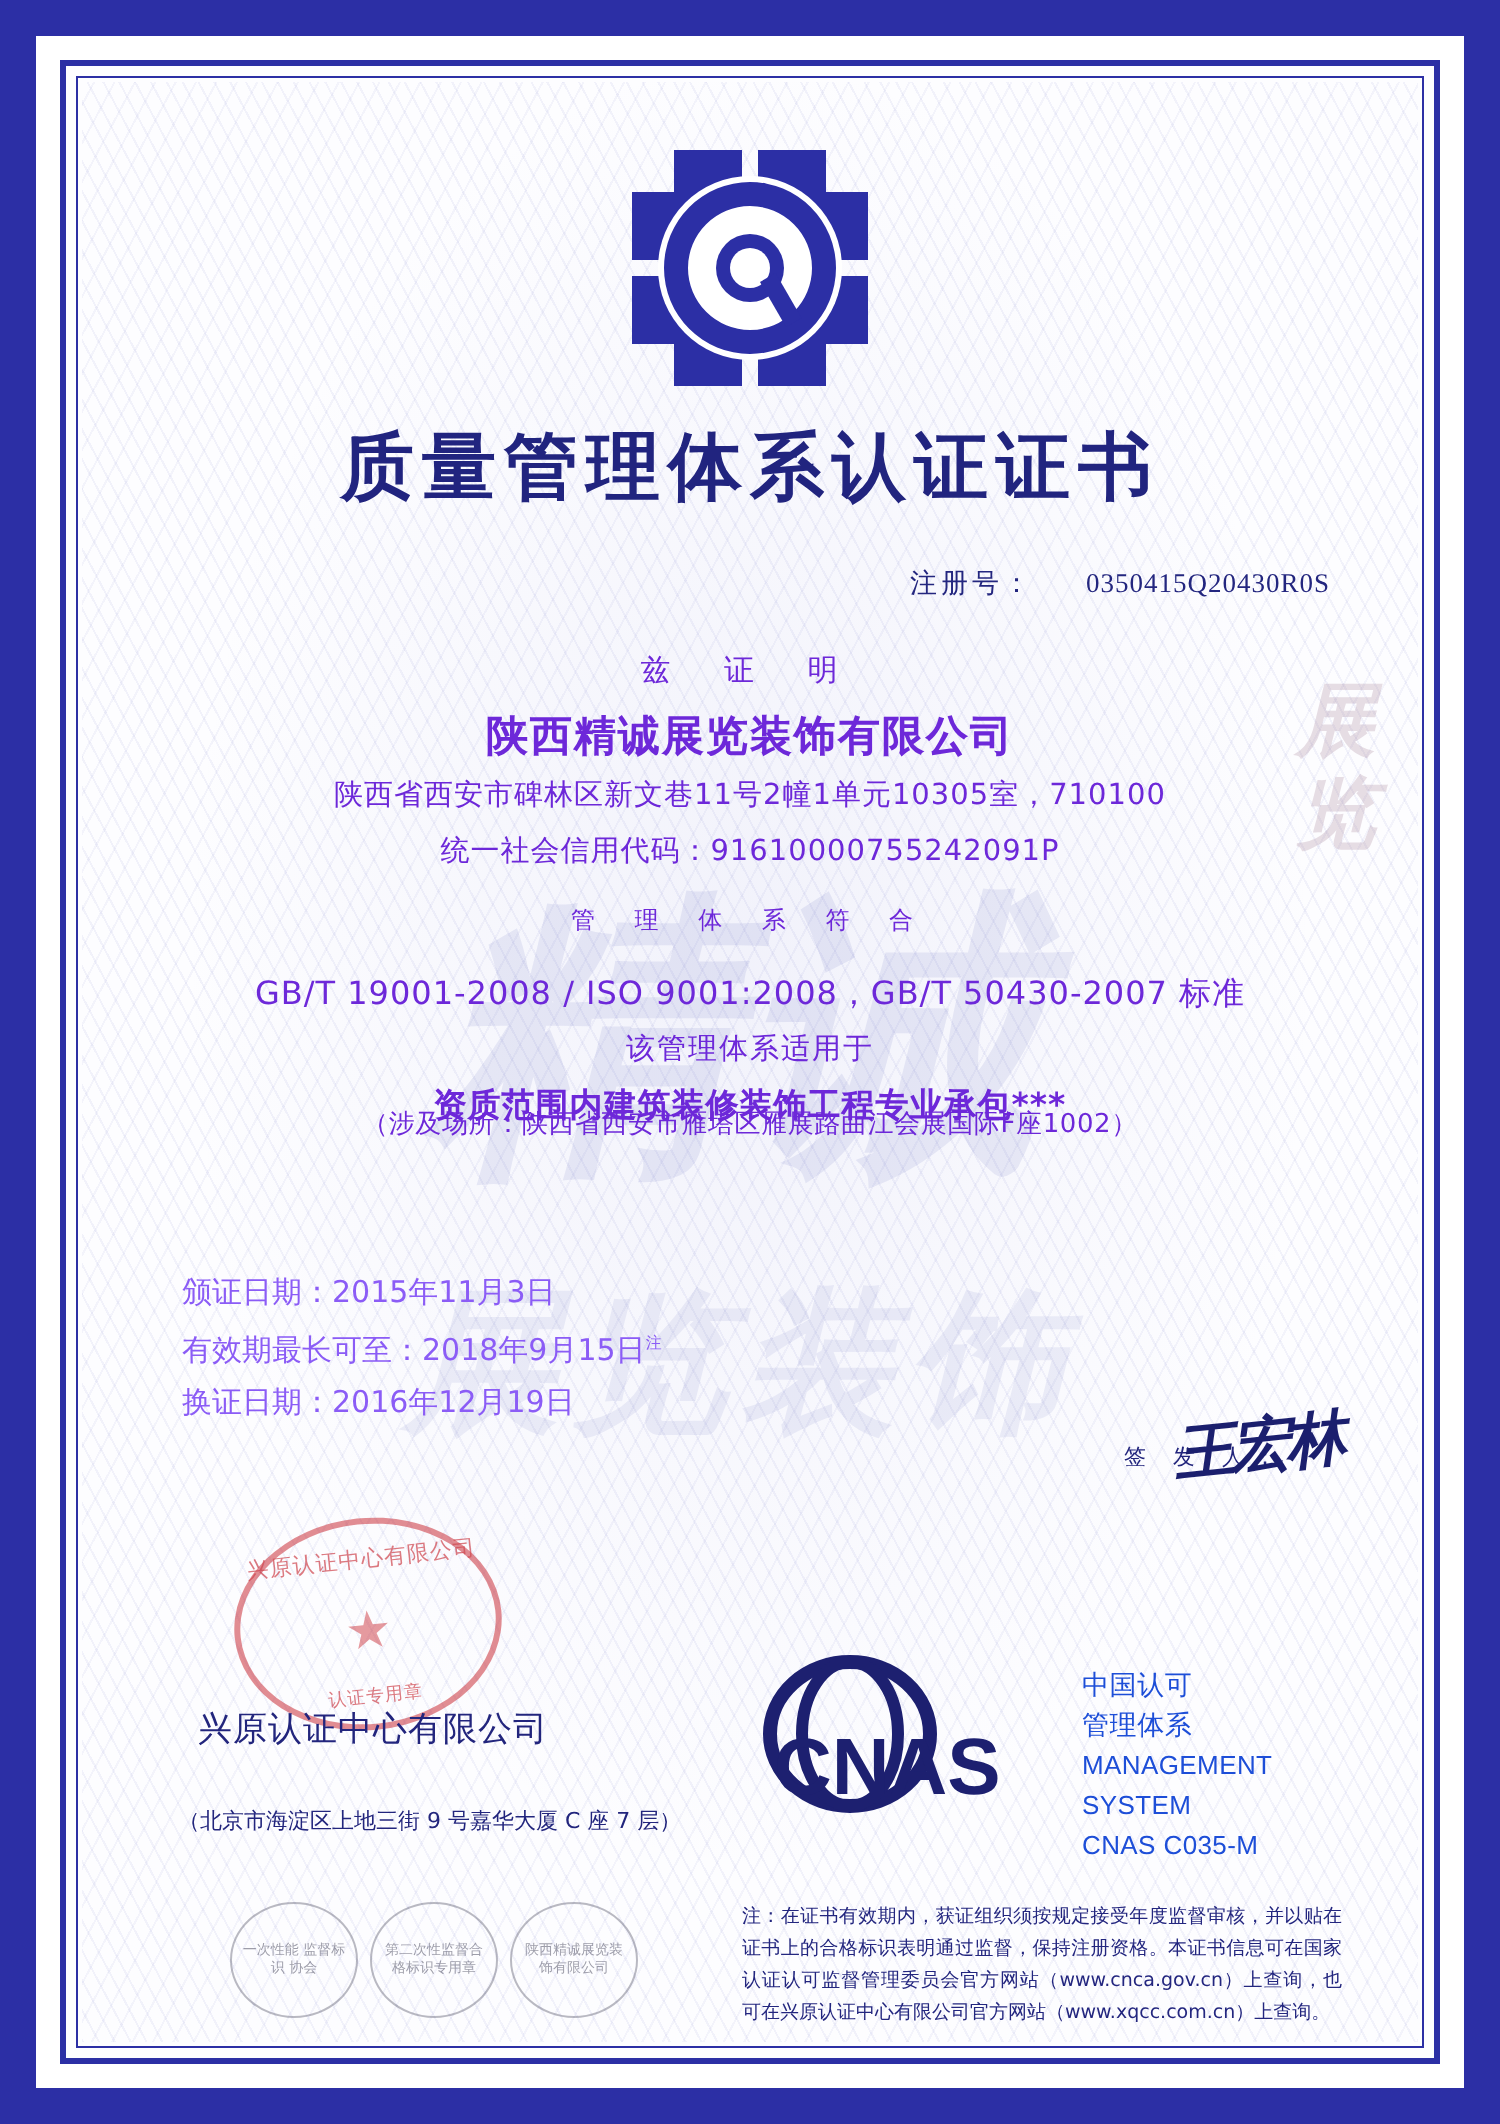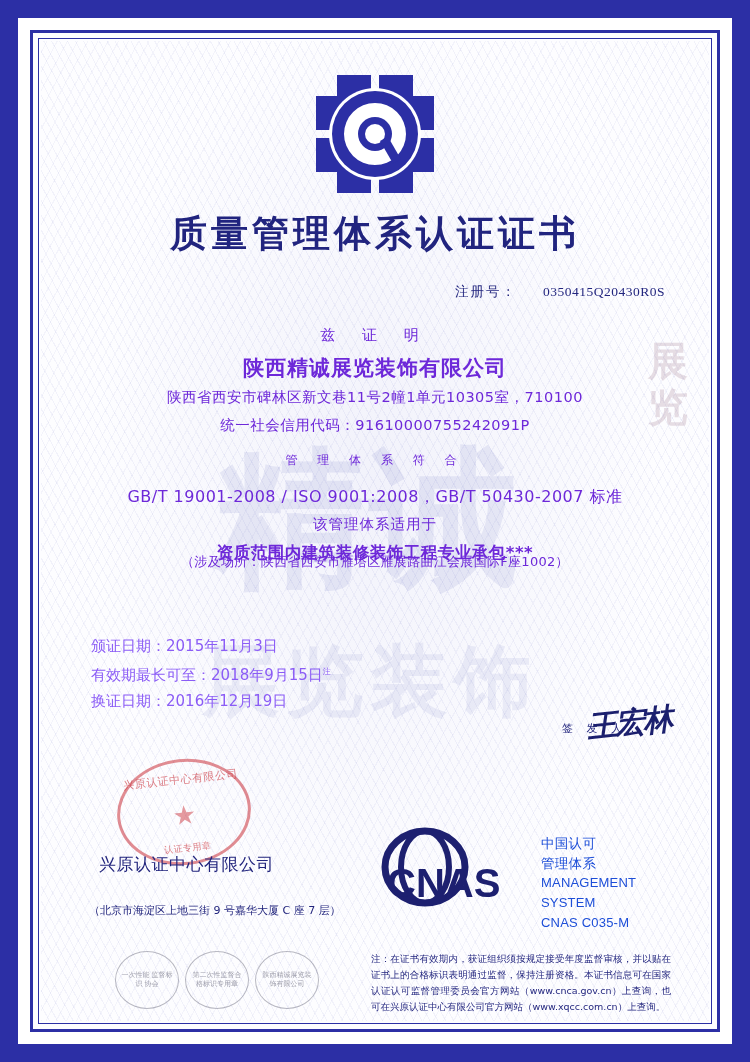--- a/index.html
+++ b/index.html
@@ -62,20 +62,21 @@
   }
   
   .wm {
     position: absolute;
     color: rgba(110,115,195,0.13);
     font-family: "DejaVu Serif", serif;
     font-weight: bold;
     letter-spacing: 6px;
     pointer-events: none;
     user-select: none;
+    font-style: italic;
   }
   .wm-mid {
     left: 60px; top: 420px;
     font-size: 150px;
     width: 620px;
     text-align: center;
     white-space: nowrap;
   }
   .wm-low {
     left: 60px; top: 630px;

